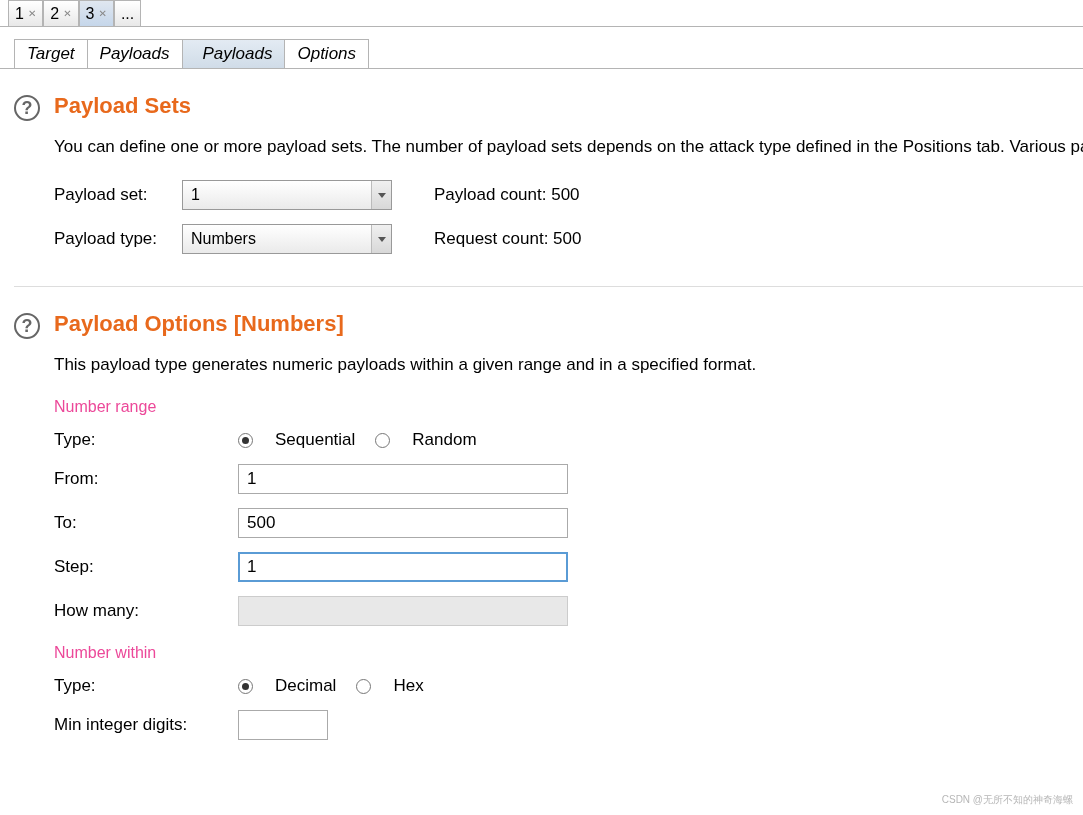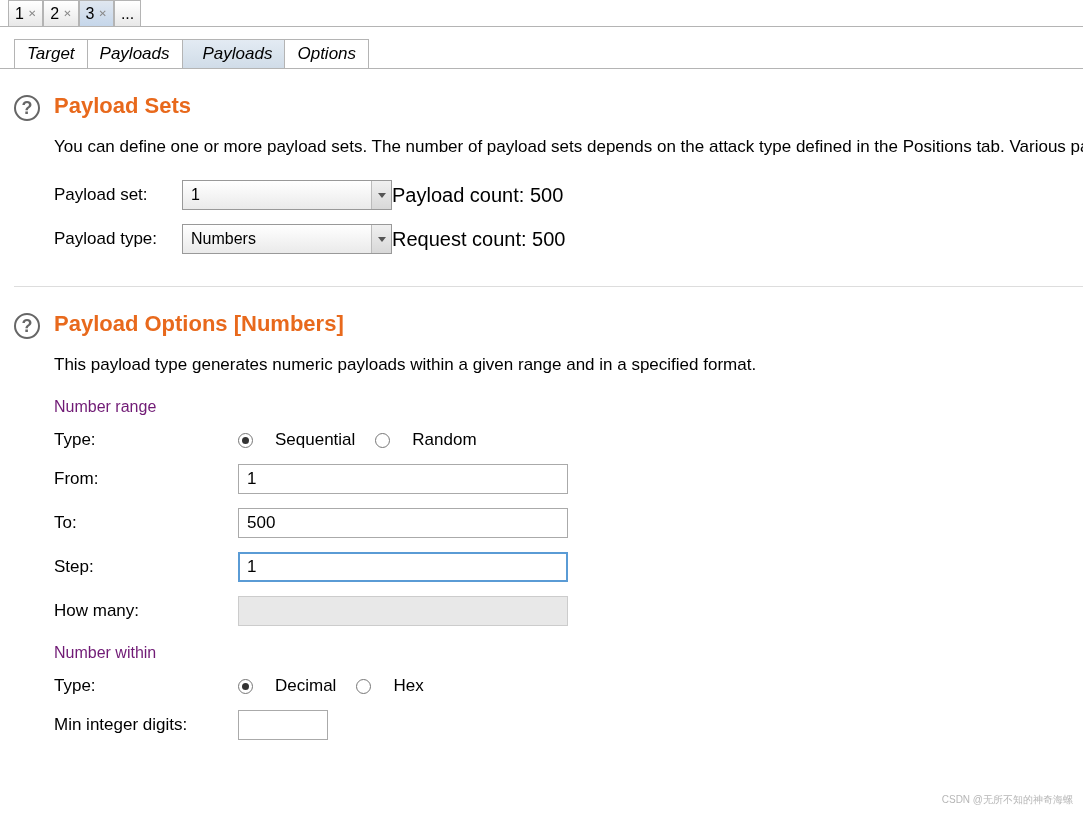--- a/index.html
+++ b/index.html
@@ -132,28 +132,28 @@
     display: flex;
     align-items: center;
     justify-content: center;
   }
   .select-arrow::after {
     content: "";
     border-left: 4px solid transparent;
     border-right: 4px solid transparent;
     border-top: 5px solid #555;
   }
-  .count-text { font-size: 20px; }
+  .count-text { margin-left: 42px; font-size: 17px; }
   .divider {
     border: none;
     border-top: 1px solid #ddd;
     margin: 18px 0 24px 0;
   }
   .sub-heading {
-    color: #701a75;
+    color: #ec4899;
     font-size: 16px;
     margin: 18px 0 14px 0;
   }
   .radio-wrap { display: inline-flex; align-items: center; gap: 22px; margin-right: 20px; font-size: 17px; }
   .radio {
     width: 15px;
     height: 15px;
     border: 1px solid #777;
     border-radius: 50%;
     display: inline-flex;

